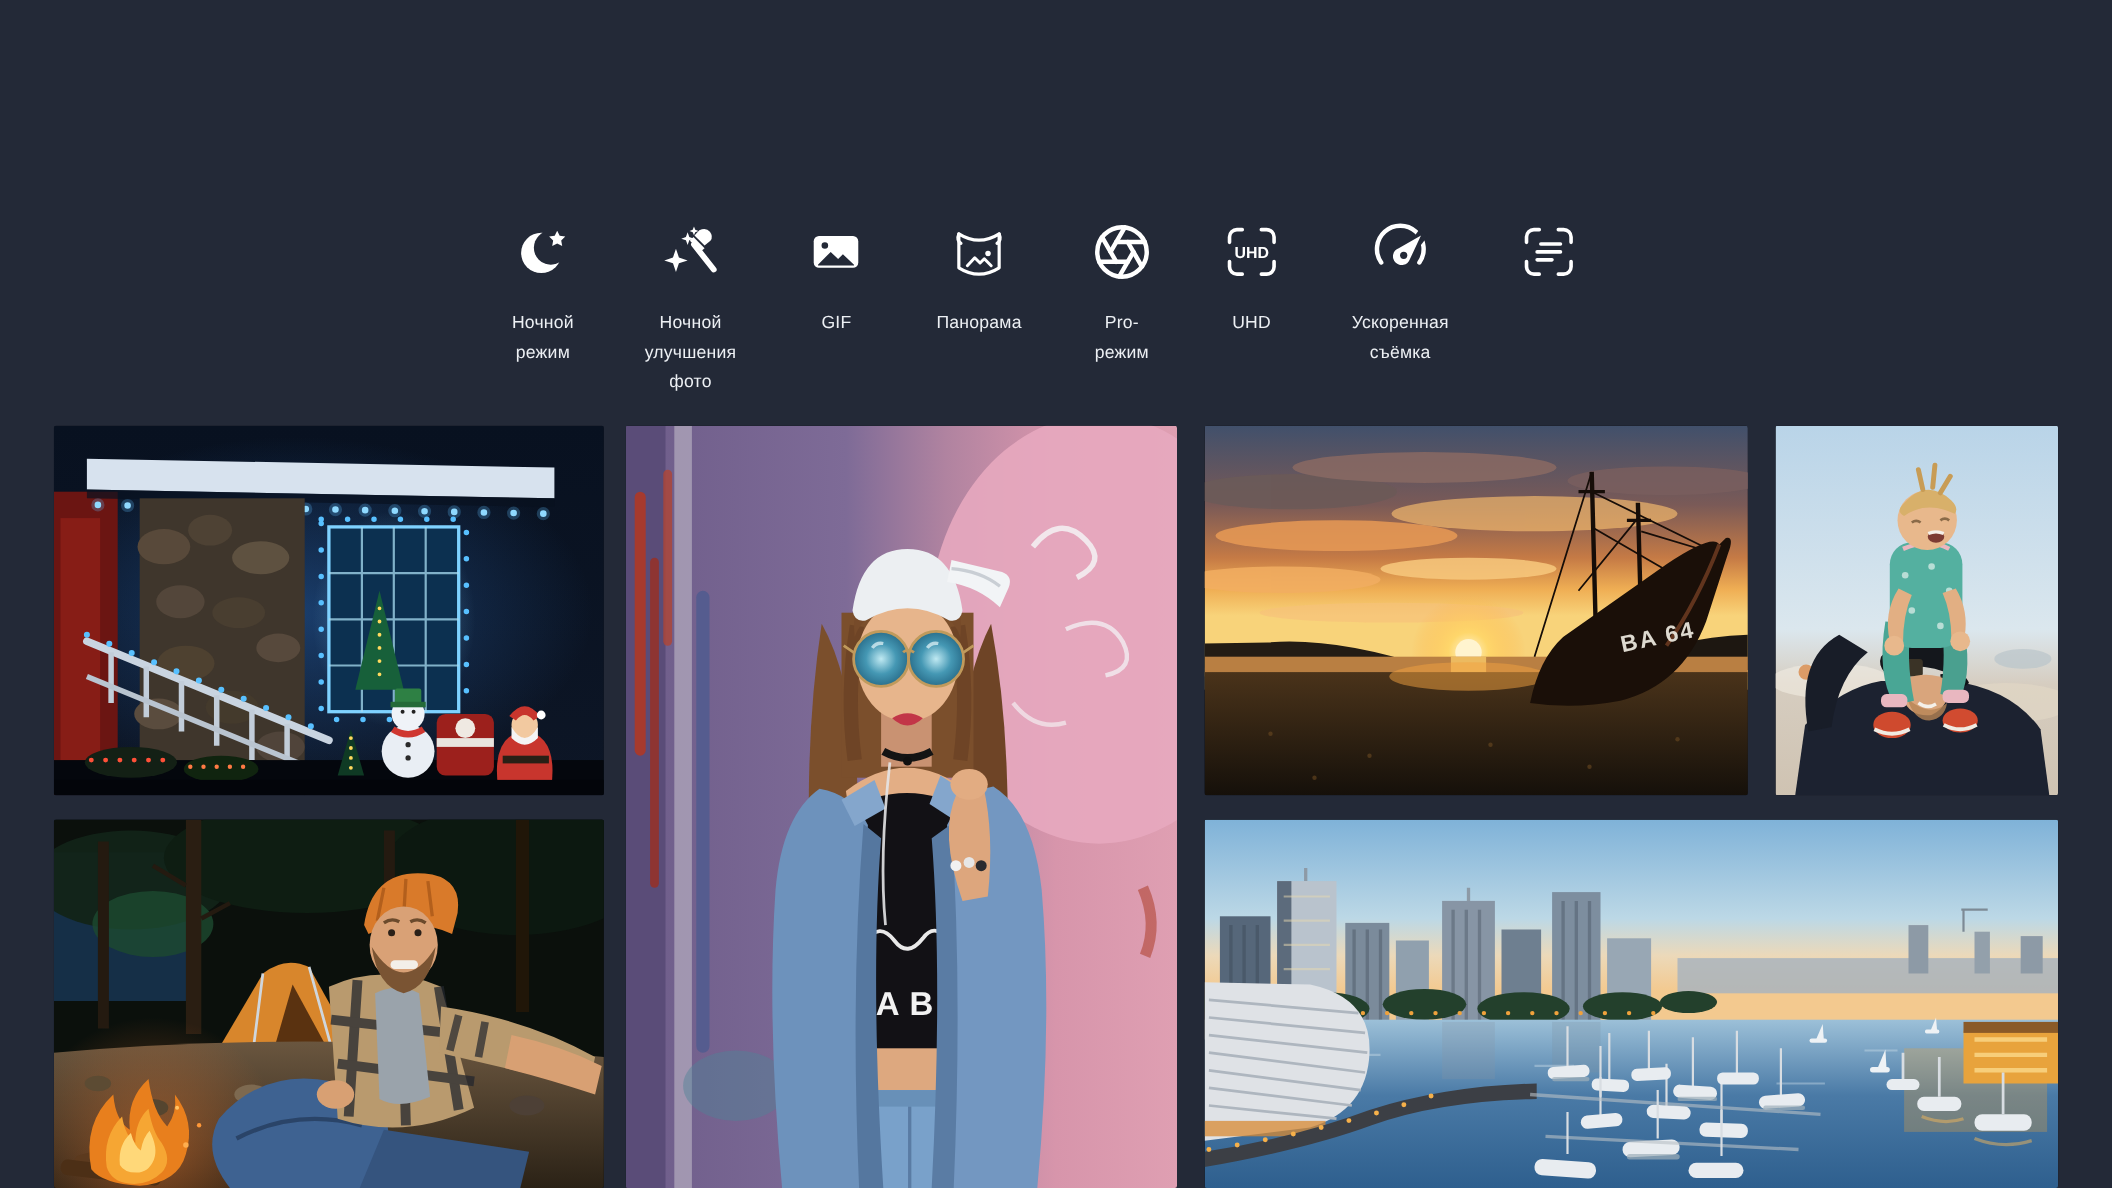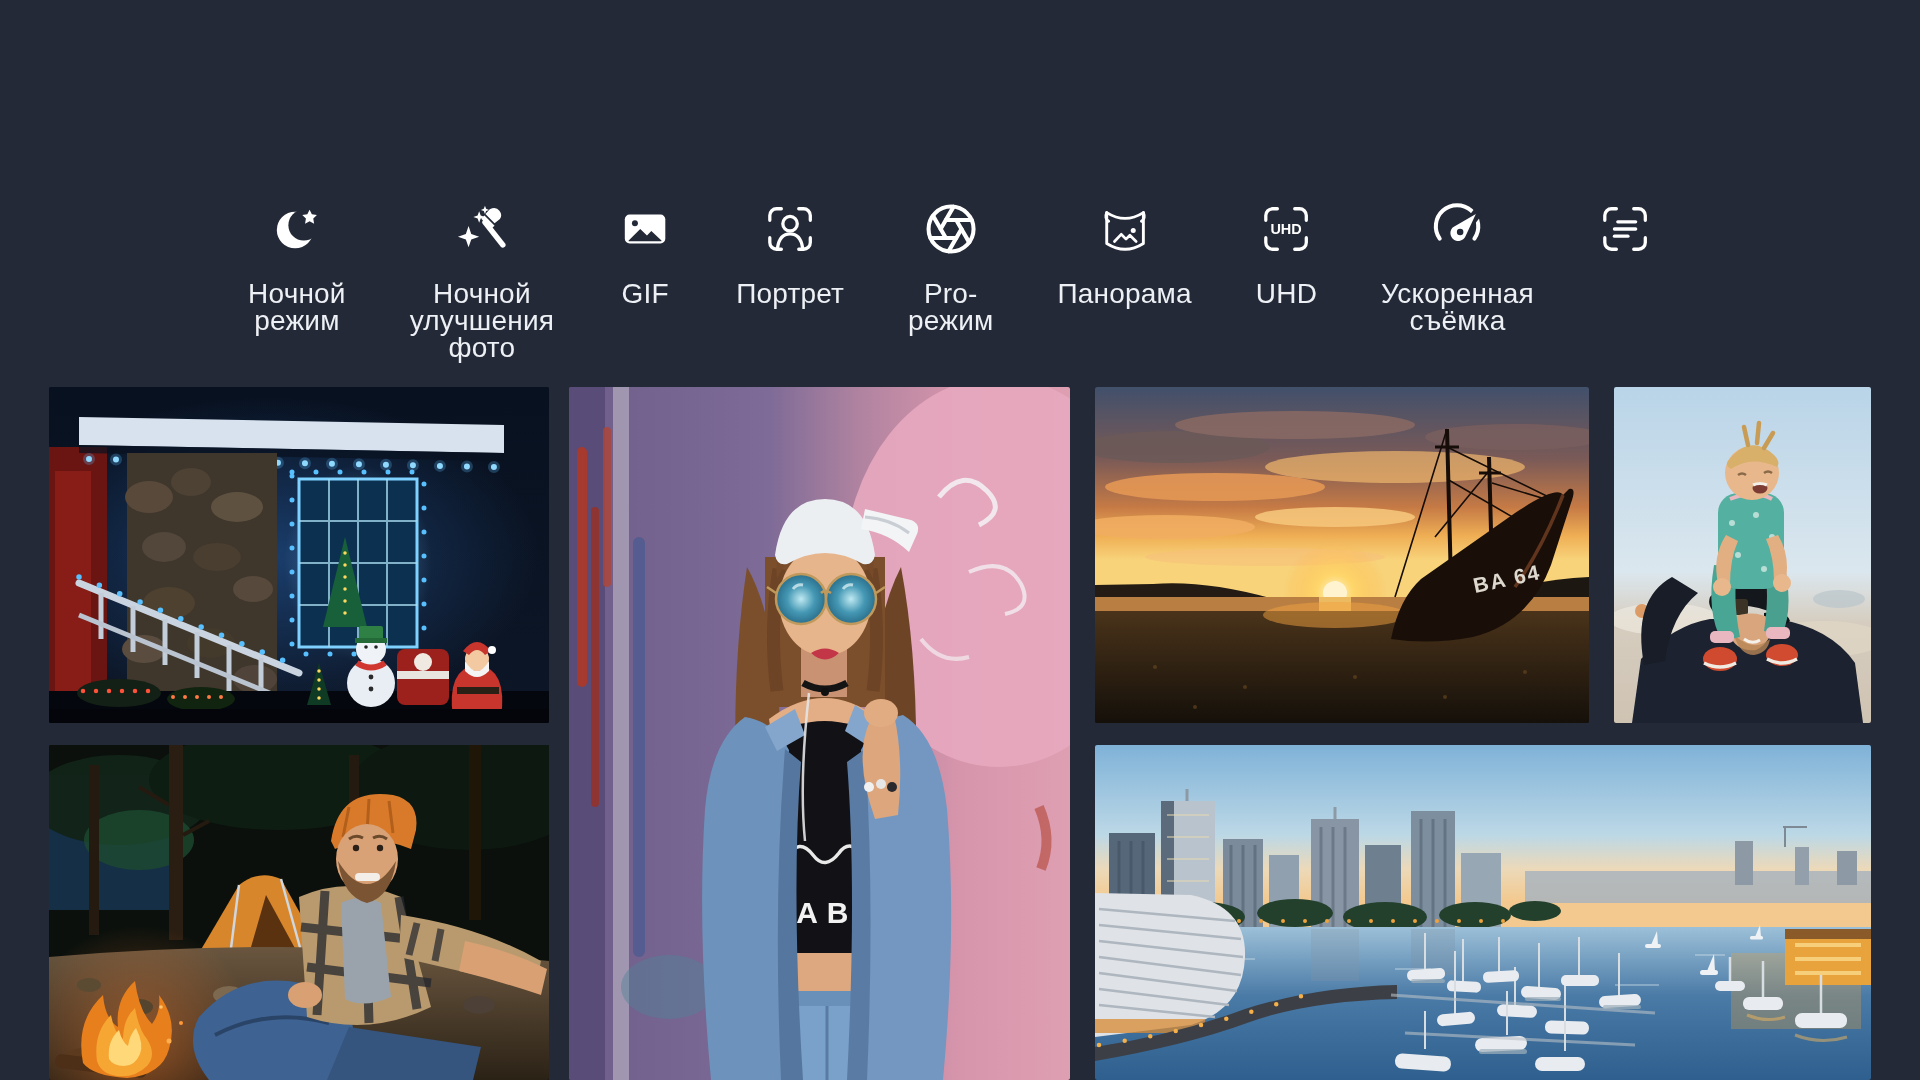--- a/index.html
+++ b/index.html
@@ -12,21 +12,21 @@
 
   
   .modes{
     position:absolute;top:202px;left:950px;transform:translateX(-50%);
     display:flex;gap:64px;align-items:flex-start;
   }
   .mode{display:flex;flex-direction:column;align-items:center;cursor:pointer}
   .mode .ic{width:54px;height:54px;flex:0 0 auto}
   .mode .ic svg{display:block;width:100%;height:100%}
   .mode .lbl{
-    margin-top:24px;font-size:28px;line-height:27px;color:#edf0f4;
+    margin-top:24px;font-size:16px;line-height:27px;color:#edf0f4;
     text-align:center;white-space:pre-line;letter-spacing:.2px;
   }
 
   
   figure.ph{position:absolute;margin:0;overflow:hidden;border-radius:2px;background:#10141d}
   figure.ph svg{display:block;width:100%;height:100%}
   .ph-1{left:49px;top:387px;width:500px;height:336px}
   .ph-2{left:569px;top:387px;width:501px;height:693px}
   .ph-3{left:1095px;top:387px;width:494px;height:336px}
   .ph-4{left:1614px;top:387px;width:257px;height:336px}
@@ -75,60 +75,47 @@
       <span class="ic">
         <svg viewBox="0 0 56 56">
           <rect x="7" y="13" width="42" height="30" rx="5" fill="#fff"></rect>
           <circle cx="17.5" cy="22" r="3.1" fill="#232937"></circle>
           <path d="M11 40 L23 28 L30 34.8 L34.5 30.2 L45 40 L45 40.8 L11 40.8 Z" fill="#232937"></path>
         </svg>
       </span>
       <span class="lbl">GIF</span>
     </div>
 
-    <div class="mode">
-      <span class="ic">
-        <svg viewBox="0 0 56 56" fill="none" stroke="#fff" stroke-width="3.4" stroke-linecap="round">
-          <path d="M19 7 h-5 a7 7 0 0 0 -7 7 v5"></path>
-          <path d="M37 7 h5 a7 7 0 0 1 7 7 v5"></path>
-          <path d="M19 49 h-5 a7 7 0 0 1 -7 -7 v-5"></path>
-          <path d="M37 49 h5 a7 7 0 0 0 7 -7 v-5"></path>
-          <circle cx="28" cy="22.5" r="7.5"></circle>
-          <path d="M15 47.5 c1.5 -10.5 7 -14.5 13 -14.5 s11.5 4 13 14.5"></path>
-        </svg>
-      </span>
-      <span class="lbl">Портрет</span>
+
+    <div class="mode">
+      <span class="ic">
+        <svg viewBox="0 0 56 56" fill="none" stroke="#fff" stroke-width="3" stroke-linecap="round" stroke-linejoin="round">
+          <path d="M9 11 Q28 23 47 11 L47 43 Q28 55 9 43 Z"></path>
+          <path d="M9 11 q-2.5 6 2 9"></path>
+            <path d="M47 11 q2.5 6 -2 9"></path>
+          <path d="M17 41 l7 -7.5 5 5 4 -4 6.5 6.5" stroke-width="2.8"></path>
+          <circle cx="36.5" cy="29.5" r="2.6" fill="#fff" stroke="none"></circle>
+        </svg>
+      </span>
+      <span class="lbl">Панорама</span>
     </div>
 
     <div class="mode">
       <span class="ic">
         <svg viewBox="0 0 24 24" fill="none" stroke="#fff" stroke-width="1.8" stroke-linecap="round">
           <circle cx="12" cy="12" r="10"></circle>
           <path d="M14.31 8 l5.74 9.94"></path>
             <path d="M9.69 8 h11.48"></path>
           <path d="M7.38 12 l5.74 -9.94"></path>
             <path d="M9.69 16 L3.95 6.06"></path>
           <path d="M14.31 16 H2.83"></path>
             <path d="M16.62 12 l-5.74 9.94"></path>
         </svg>
       </span>
       <span class="lbl">Pro-режим</span>
-    </div>
-
-    <div class="mode">
-      <span class="ic">
-        <svg viewBox="0 0 56 56" fill="none" stroke="#fff" stroke-width="3" stroke-linecap="round" stroke-linejoin="round">
-          <path d="M9 11 Q28 23 47 11 L47 43 Q28 55 9 43 Z"></path>
-          <path d="M9 11 q-2.5 6 2 9"></path>
-            <path d="M47 11 q2.5 6 -2 9"></path>
-          <path d="M17 41 l7 -7.5 5 5 4 -4 6.5 6.5" stroke-width="2.8"></path>
-          <circle cx="36.5" cy="29.5" r="2.6" fill="#fff" stroke="none"></circle>
-        </svg>
-      </span>
-      <span class="lbl">Панорама</span>
     </div>
 
     <div class="mode">
       <span class="ic">
         <svg viewBox="0 0 56 56" fill="none" stroke="#fff" stroke-width="3.4" stroke-linecap="round">
           <path d="M19 7 h-5 a7 7 0 0 0 -7 7 v5"></path>
           <path d="M37 7 h5 a7 7 0 0 1 7 7 v5"></path>
           <path d="M19 49 h-5 a7 7 0 0 1 -7 -7 v-5"></path>
           <path d="M37 49 h5 a7 7 0 0 0 7 -7 v-5"></path>
           <text x="28" y="33.5" text-anchor="middle" fill="#fff" stroke="none" font-size="15" font-weight="bold" font-family="Liberation Sans, sans-serif">UHD</text>

